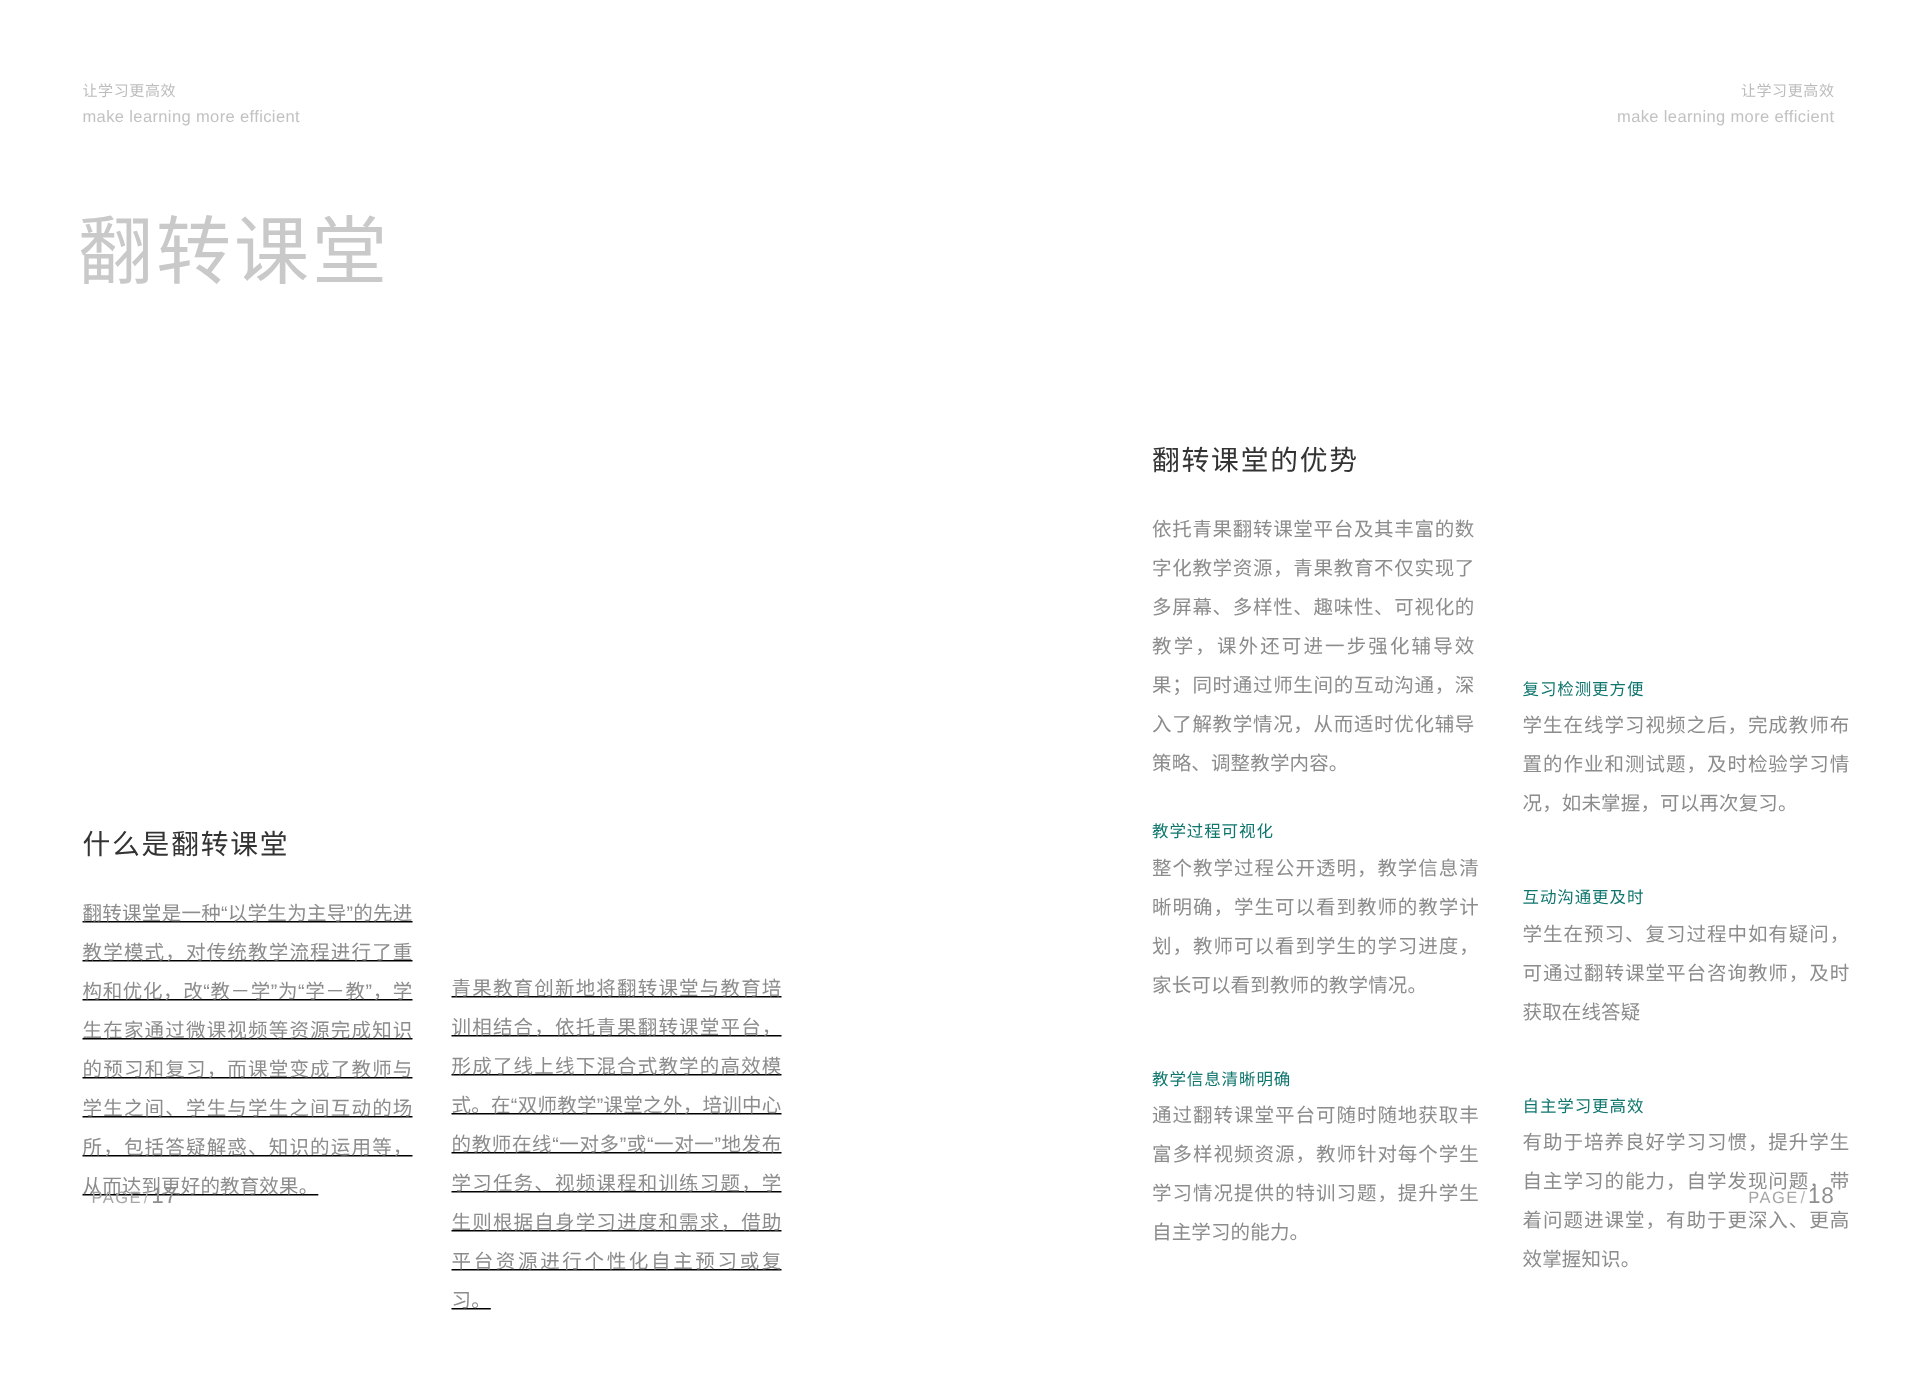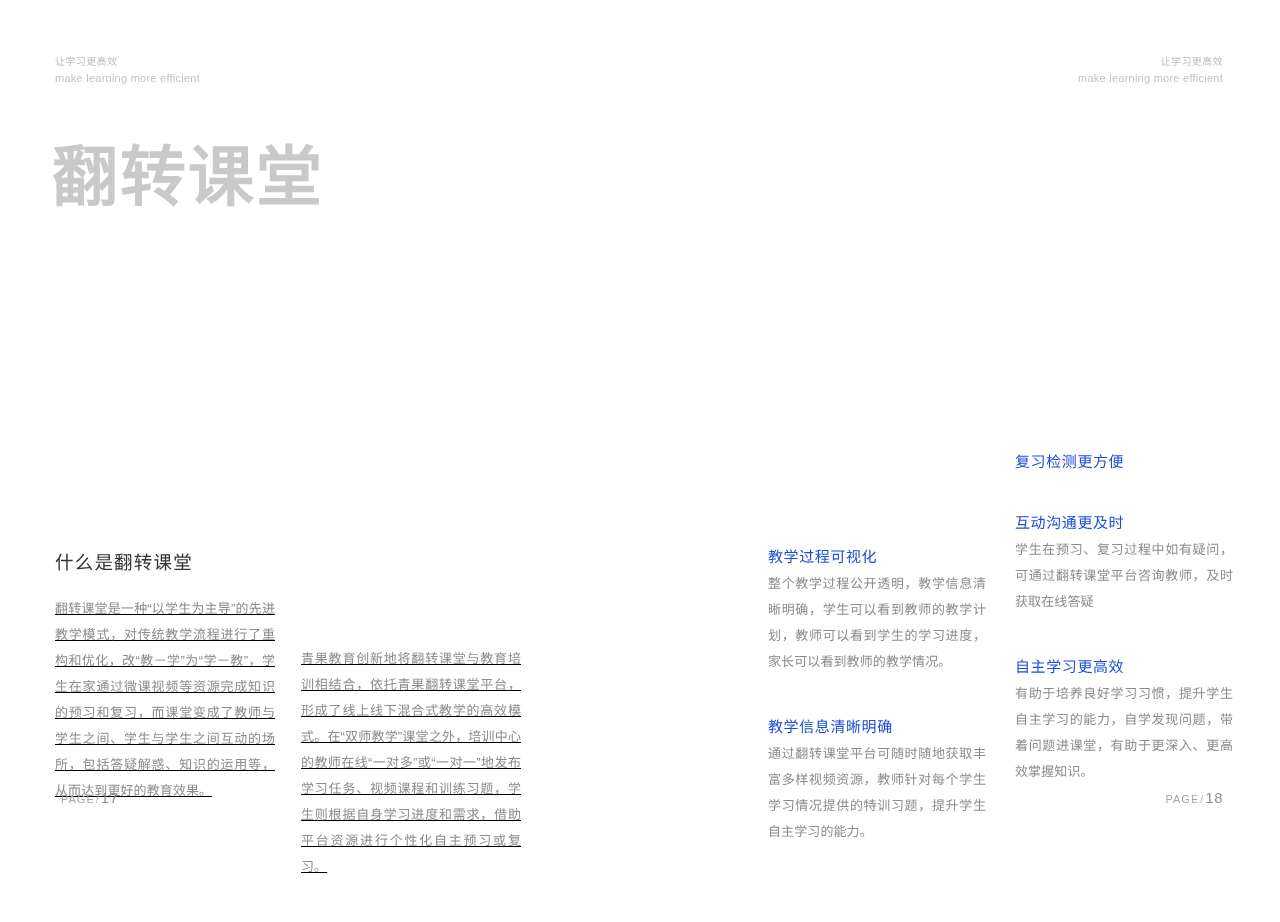--- a/index.html
+++ b/index.html
@@ -58,25 +58,25 @@
   .runhead.left  { left: 55px;  text-align: left; }
   .runhead.right { right: 57px; text-align: right; }
 
   
   .cover-title {
     position: absolute;
     left: 52px;
     top: 140px;
   }
   .cover-title .line1 {
-    font-size: 66px;
+    font-size: 50px;
     line-height: 1.13;
     color: #c9c9c9;
     letter-spacing: 2px;
-    font-weight: 700;
+    font-weight: 400;
     white-space: nowrap;
   }
   .cover-title .line2 {
     font-size: 56px;
     line-height: 1.12;
     color: #5fb24b;
     letter-spacing: 1.5px;
     font-weight: 400;
     white-space: nowrap;
     margin-top: -2px;
@@ -85,22 +85,22 @@
   
   .sec-title-dark {
     font-size: 18.5px;
     color: #333333;
     letter-spacing: 1.2px;
     font-weight: 400;
     margin: 0 0 22px 0;
     white-space: nowrap;
   }
   .sec-title-green {
-    font-size: 15px;
-    color: #1d4ed8;
+    font-size: 11px;
+    color: #0f766e;
     letter-spacing: 0.6px;
     font-weight: 400;
     margin: 0 0 5px 0;
     white-space: nowrap;
   }
 
   
   .body-copy {
     font-size: 13px;
     line-height: 2.0;
@@ -197,35 +197,40 @@
 
   </section>
 
   <section class="page right-page">
 
     <div class="runhead right">
       <span class="cn">让学习更高效</span>
       <span class="en">make  learning more efficient</span>
     </div>
 
+    <div class="right-intro">
+      <h2 class="sec-title-dark">翻转课堂的优势</h2>
+      <p class="body-copy">依托青果翻转课堂平台及其丰富的数字化教学资源，青果教育不仅实现了多屏幕、多样性、趣味性、可视化的教学，课外还可进一步强化辅导效果；同时通过师生间的互动沟通，深入了解教学情况，从而适时优化辅导策略、调整教学内容。</p>
+    </div>
 
     <div class="right-colA">
       <div class="card">
         <h3 class="sec-title-green">教学过程可视化</h3>
         <p class="body-copy">整个教学过程公开透明，教学信息清晰明确，学生可以看到教师的教学计划，教师可以看到学生的学习进度，家长可以看到教师的教学情况。</p>
       </div>
       <div class="card">
         <h3 class="sec-title-green">教学信息清晰明确</h3>
         <p class="body-copy">通过翻转课堂平台可随时随地获取丰富多样视频资源，教师针对每个学生学习情况提供的特训习题，提升学生自主学习的能力。</p>
       </div>
     </div>
 
     <div class="right-colB">
       <div class="card">
         <h3 class="sec-title-green">复习检测更方便</h3>
+        <p class="body-copy">学生在线学习视频之后，完成教师布置的作业和测试题，及时检验学习情况，如未掌握，可以再次复习。</p>
       </div>
       <div class="card">
         <h3 class="sec-title-green">互动沟通更及时</h3>
         <p class="body-copy">学生在预习、复习过程中如有疑问，可通过翻转课堂平台咨询教师，及时获取在线答疑</p>
       </div>
       <div class="card">
         <h3 class="sec-title-green">自主学习更高效</h3>
         <p class="body-copy">有助于培养良好学习习惯，提升学生自主学习的能力，自学发现问题，带着问题进课堂，有助于更深入、更高效掌握知识。</p>
       </div>
     </div>

